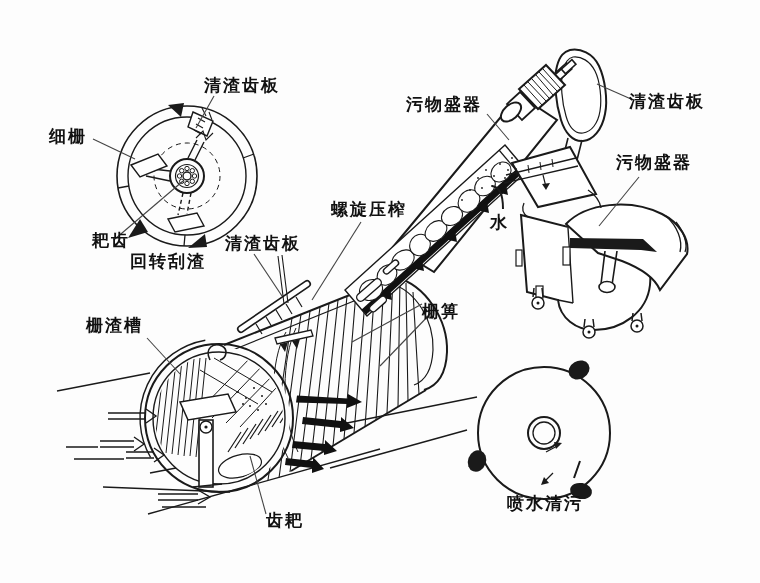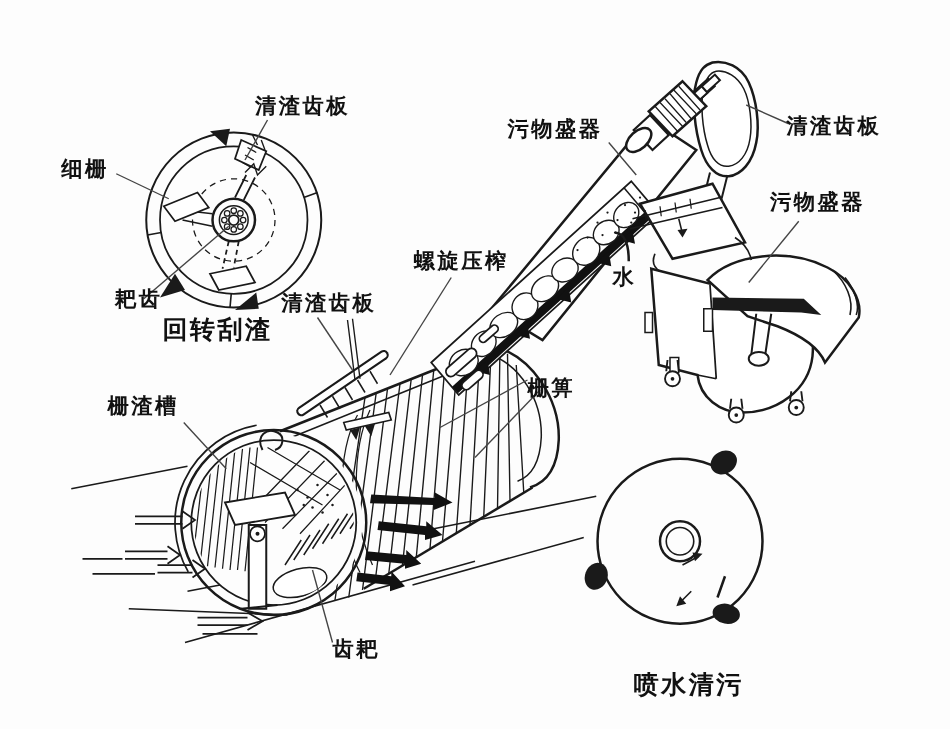--- a/index.html
+++ b/index.html
@@ -1,21 +1,21 @@
 <!DOCTYPE html>
 <html><head>
 <meta charset="utf-8">
 <style>
   html,body{margin:0;padding:0;}
   body{width:760px;height:583px;position:relative;background:#fdfdfd;overflow:hidden;
        font-family:"DejaVu Serif","DejaVu Sans",serif;}
   #canvas{position:absolute;left:0;top:0;}
   .lbl{position:absolute;font-size:17px;font-weight:700;color:#111;letter-spacing:2px;
        white-space:nowrap;line-height:1.1;}
-  .lbl-lg{font-size:20px;letter-spacing:2px;}
+  .lbl-lg{font-size:17px;letter-spacing:2px;}
 </style>
 </head>
 <body>
 
 <svg id="canvas" width="760" height="583" viewBox="0 0 760 583">
   <defs>
     <mask id="drumMask">
       <rect x="0" y="0" width="760" height="583" fill="#fff"></rect>
       <circle cx="219" cy="418" r="71" fill="#000"></circle>
     </mask>
@@ -280,13 +280,13 @@
 <div class="lbl lbl-lg" style="left:130px;top:252px">回转刮渣</div>
 <div class="lbl" style="left:225px;top:234px">清渣齿板</div>
 <div class="lbl" style="left:331px;top:200px">螺旋压榨</div>
 <div class="lbl" style="left:406px;top:95px">污物盛器</div>
 <div class="lbl" style="left:629px;top:92px">清渣齿板</div>
 <div class="lbl" style="left:616px;top:153px">污物盛器</div>
 <div class="lbl" style="left:490px;top:213px">水</div>
 <div class="lbl" style="left:422px;top:302px">栅箅</div>
 <div class="lbl" style="left:86px;top:316px">栅渣槽</div>
 <div class="lbl" style="left:266px;top:511px">齿耙</div>
-<div class="lbl lbl-lg" style="left:507px;top:536px">喷水清污</div>
+<div class="lbl lbl-lg" style="left:507px;top:494px">喷水清污</div>
 
 </body></html>

